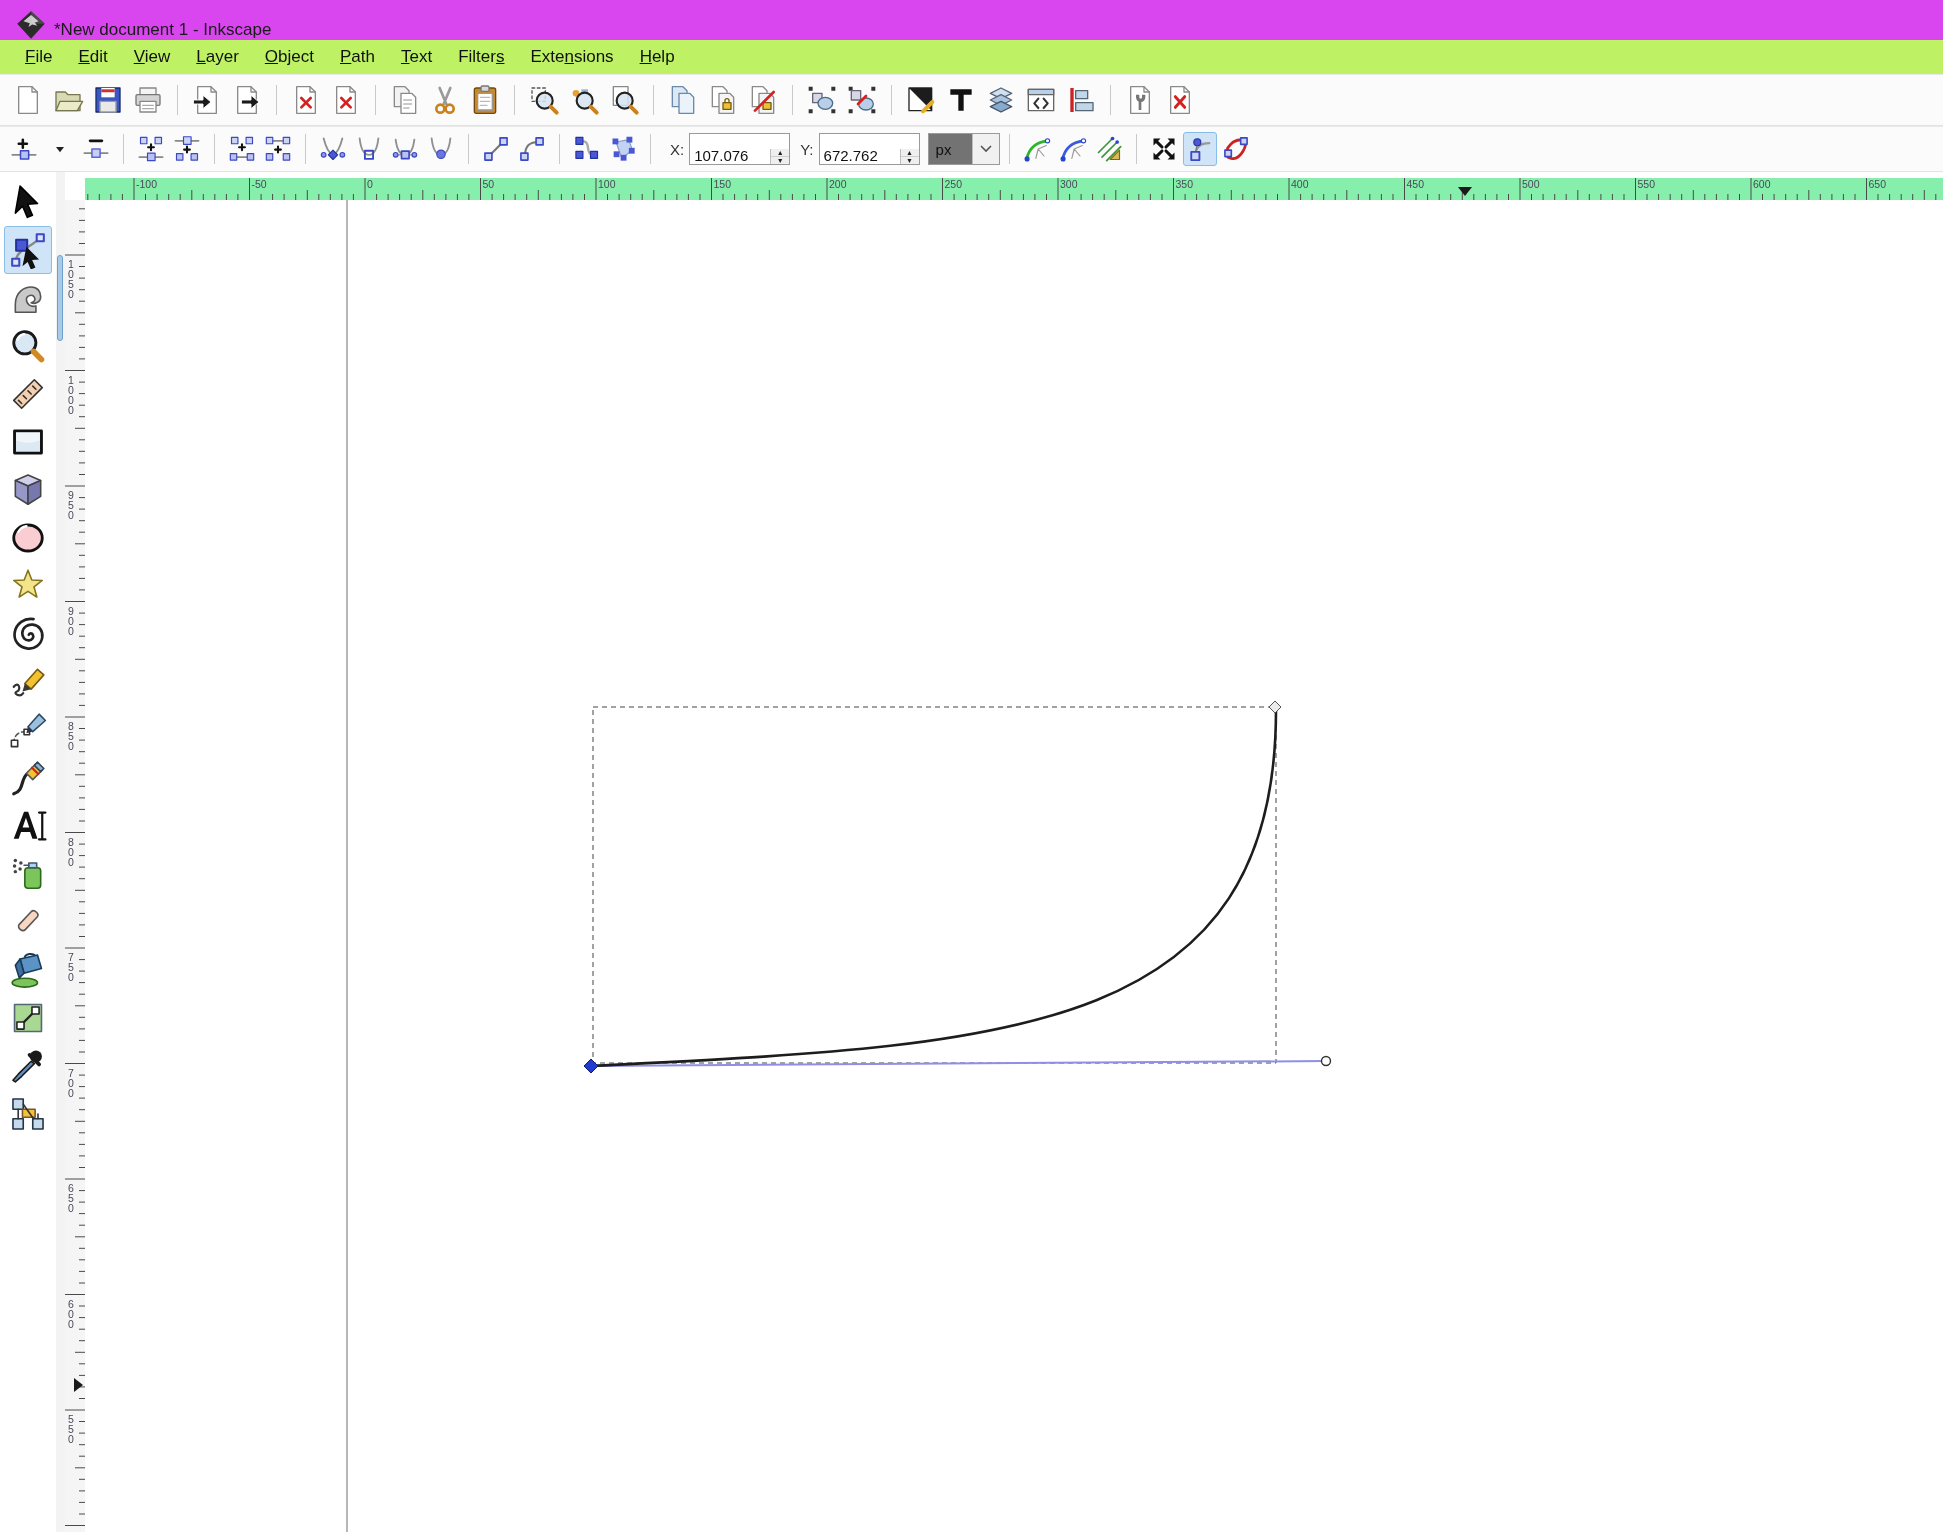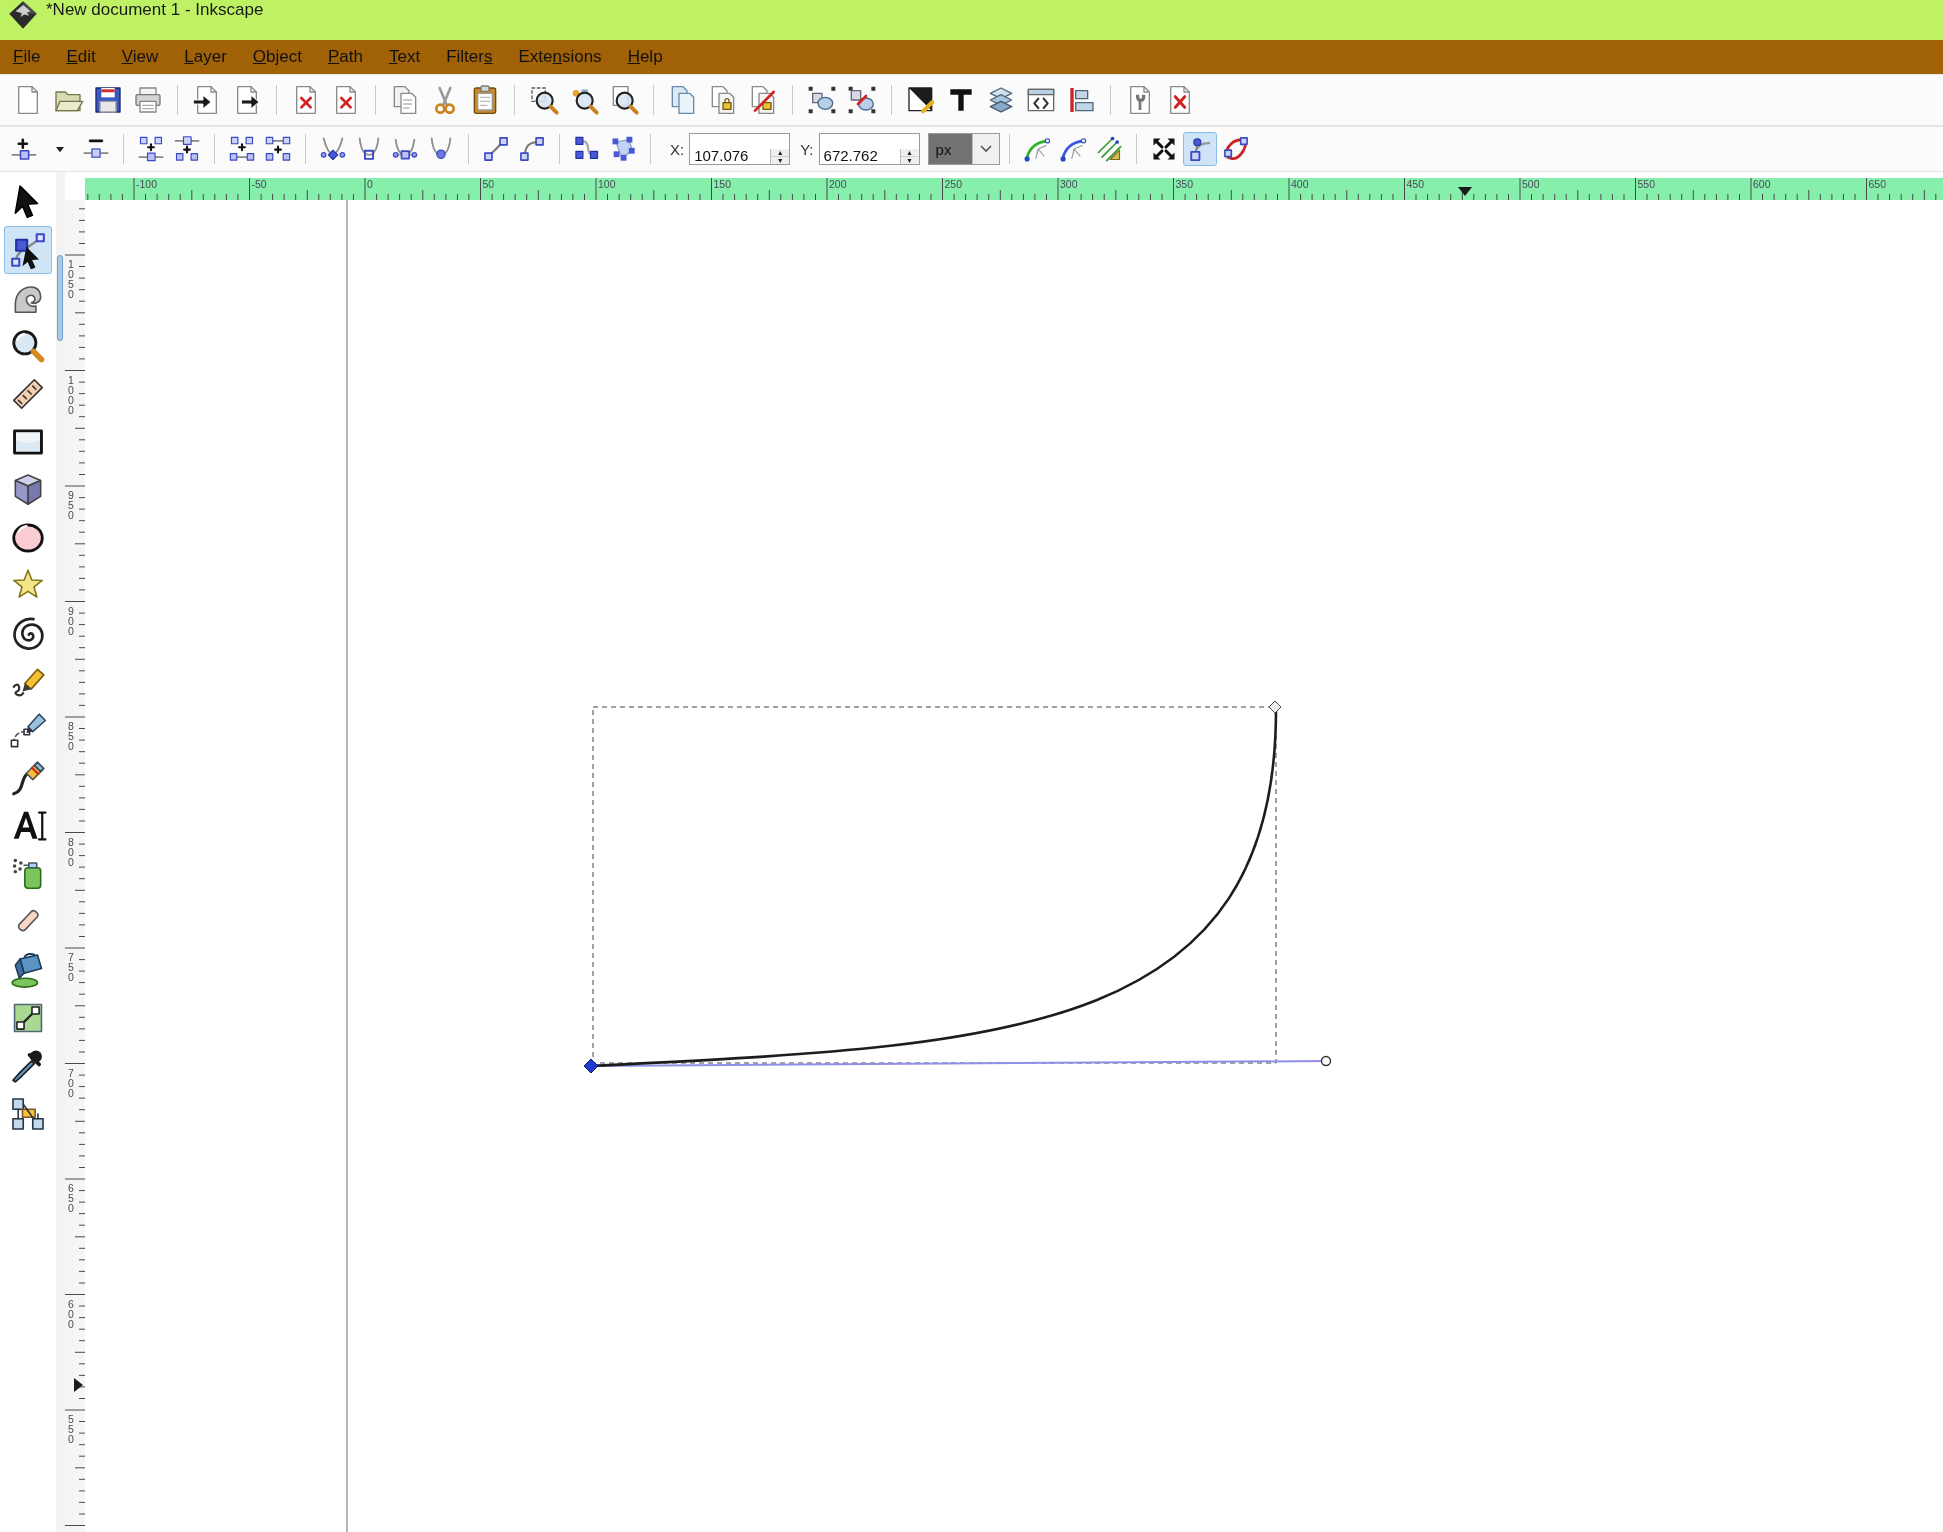--- a/index.html
+++ b/index.html
@@ -1,22 +1,22 @@
 <!DOCTYPE html>
 <html><head>
 <meta charset="utf-8">
 <style>
   html,body{margin:0;padding:0}
   body{width:1943px;height:1532px;position:relative;background:#fff;overflow:hidden;
        font-family:"Liberation Sans",sans-serif;color:#111}
-  .titlebar{position:absolute;left:0;top:0;width:100%;height:40px;display:flex;align-items:flex-start;
-            padding-left:8px;box-sizing:border-box;background:#bef264}
+  .titlebar{position:absolute;left:0;top:0;width:100%;height:40px;display:flex;align-items:flex-end;
+            padding-left:16px;box-sizing:border-box;background:#d946ef}
   .title-text{font-size:17px;margin-left:8px;color:#1a1a1a}
   .menubar{position:absolute;left:0;top:40px;right:0;height:34px;display:flex;align-items:center;
-           padding-left:0;font-size:17px;background:#a16207}
+           padding-left:12px;font-size:17px;background:#bef264}
   .menu-item{padding:3px 13px;cursor:default}
   .tb{position:absolute;left:0;right:0;display:flex;align-items:center;background:#fbfbfb;
       border-top:1px solid #e8e8e8;border-bottom:1px solid #e3e3e3;box-sizing:border-box}
   #tb1{top:74px;height:52px;padding-left:8px}
   #tb2{top:126px;height:46px;padding-left:6px}
   .tbtn{width:38px;height:38px;display:flex;align-items:center;justify-content:center;border-radius:3px;
         box-sizing:border-box;margin:0 1px}
   #tb2 .tbtn{width:34px;height:34px}
   .tbtn.small{width:20px}
   .tbtn.active{background:#cfe4f7;border:1px solid #88bde6}

